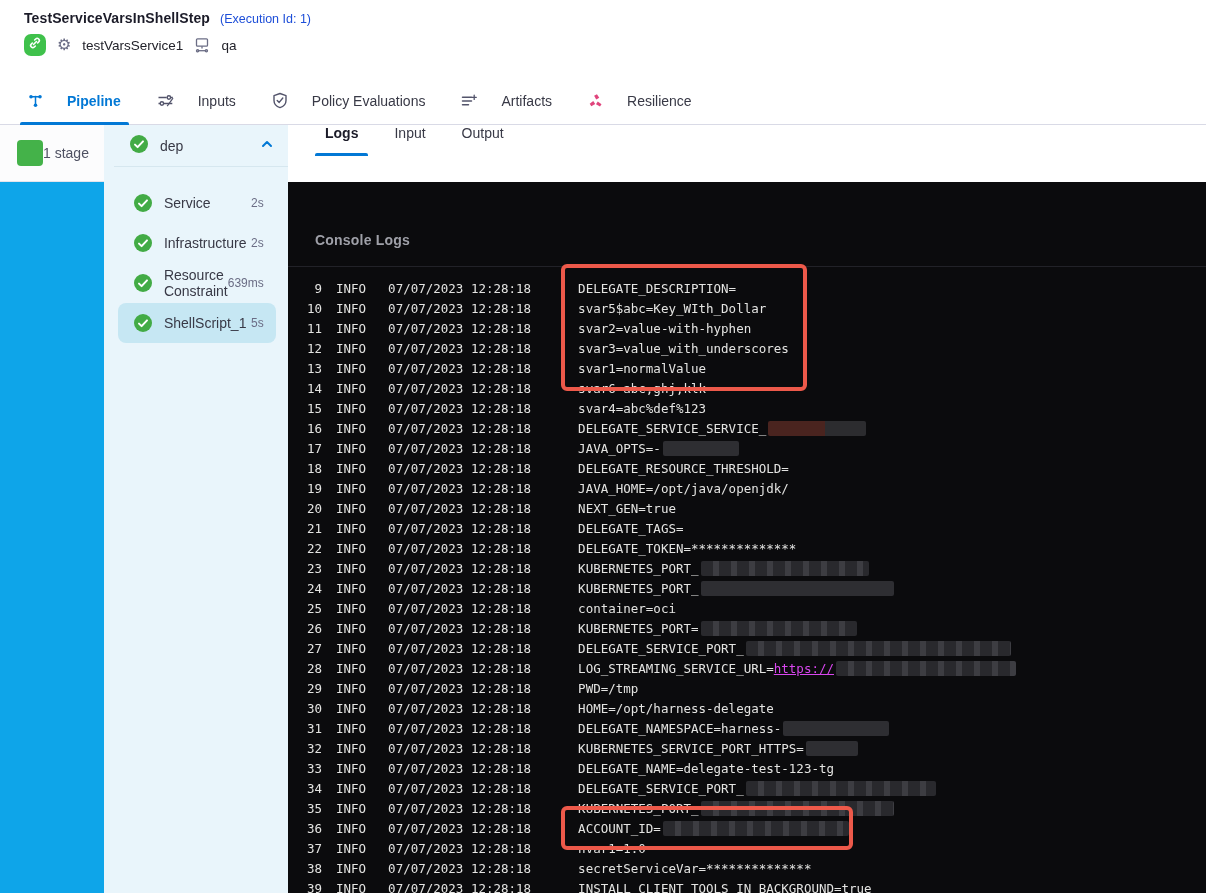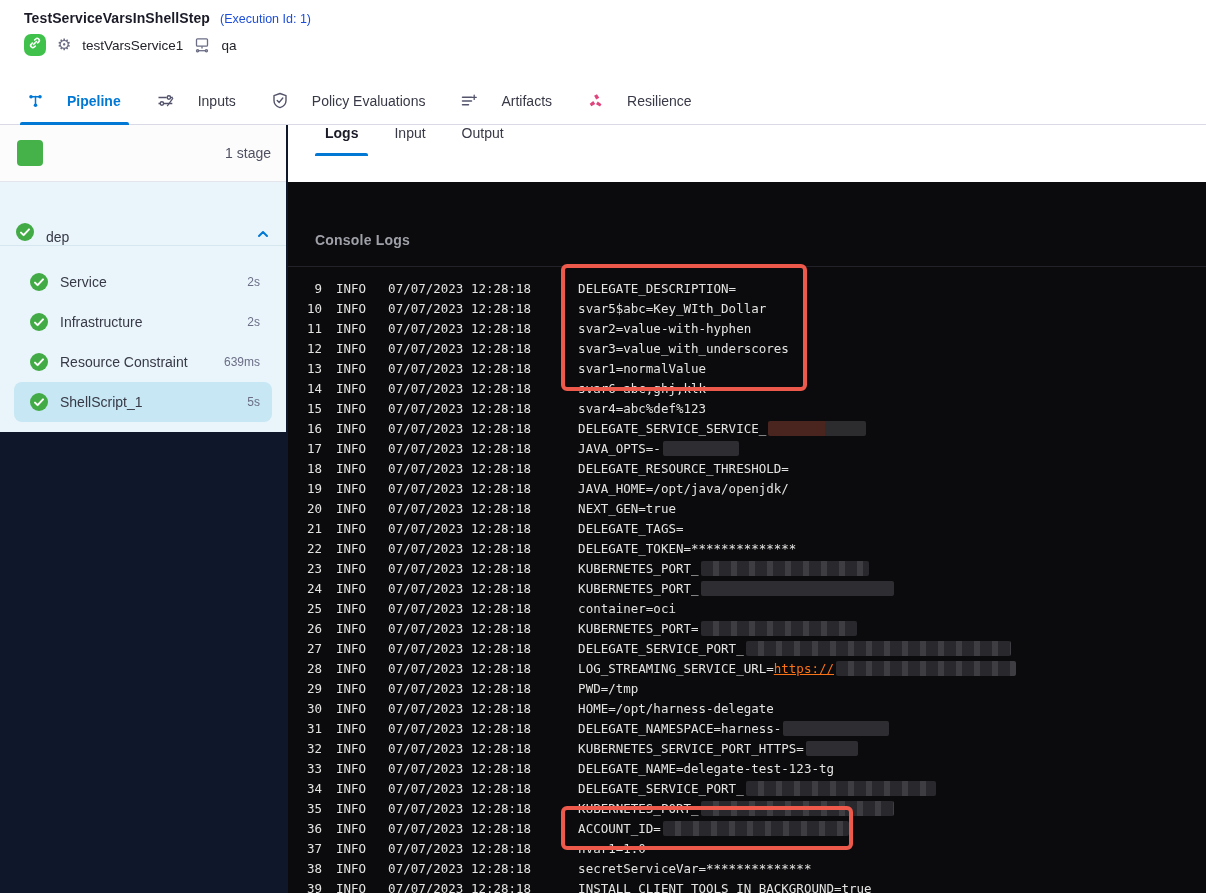--- a/index.html
+++ b/index.html
@@ -27,30 +27,30 @@
   .nav-tab { display:flex; align-items:center; gap:24px; padding:0 8px; margin-right:20px;
     font-size:14px; color:#383946; position:relative; cursor:pointer; }
   .nav-tab.active { color:#0278d5; font-weight:bold; }
   .nav-tab.active::after { content:""; position:absolute; left:0; right:0; bottom:-1px;
     height:3px; background:#0278d5; border-radius:2px 2px 0 0; }
 
   
   .body-wrap { display:flex; height:768px; }
 
   
-  .sidebar { width:288px; flex:none; border-right:2px solid #0f172a; background:#0f172a;
-    display:flex; flex-direction:column; }
+  .sidebar { width:288px; flex:none; border-right:6px solid #0f172a; background:#0ea5e9;
+    display:flex; }
   .stage-summary { height:57px; flex:none; display:flex; align-items:center;
     justify-content:space-between; padding:0 15px 0 17px; background:#fcfcfd;
     border-bottom:1px solid #e3e4ec; }
   .stage-square { width:26px; height:26px; border-radius:4px; background:#44b249; }
   .stage-count { font-size:14px; color:#4f5162; }
   .stage-group { background:#e9f5fb; padding-bottom:10px; }
-  .group-header { height:64px; display:flex; align-items:flex-end; padding:0 16px;
-    border-bottom:1px solid #d6e7ef; cursor:pointer; }
+  .group-header { height:42px; display:flex; align-items:center; padding:0 16px;
+    border-bottom:1px solid #d6e7ef; cursor:pointer;margin-left:10px; }
   .group-name { margin-left:12px; font-size:14px; color:#383946; flex:1; }
   .steps { padding-top:16px; }
   .step-row { height:40px; margin:0 14px; border-radius:8px; display:flex; align-items:center;
     padding:0 12px 0 16px; cursor:pointer; }
   .step-row.selected { background:#c6e7f3; }
   .step-name { margin-left:12px; font-size:14px; color:#383946; flex:1; }
   .step-duration { font-size:12px; color:#6b6d85; }
 
   
   .content { flex:1; min-width:0; display:flex; flex-direction:column; background:#fff; }
@@ -66,21 +66,21 @@
     border-bottom:1px solid #222228;margin-top:31px; }
   .console-title { font-size:14px; font-weight:bold; color:#9fa0a8; letter-spacing:.2px; }
 
   .log-lines { padding-top:11px; font-family:"DejaVu Sans Mono", monospace;
     font-size:12.5px; color:#e4e4e2; }
   .log-row { height:20px; display:flex; align-items:center; padding-left:10px; white-space:pre; }
   .ln    { width:24px; text-align:right; flex:none; }
   .level { margin-left:14px; flex:none; }
   .time  { margin-left:22px; flex:none; }
   .msg   { margin-left:47px; flex:none; display:flex; align-items:center; white-space:pre; }
-  .loglink { text-decoration:underline; color:#f97316; }
+  .loglink { text-decoration:underline; color:#d946ef; }
   .redact { display:inline-block; height:15px; border-radius:2px; background:#2e2e32;
     filter:blur(.7px); margin-left:2px; flex:none; }
   .redact.faint { background:repeating-linear-gradient(90deg,#29292d 0 12px,#3d3d42 12px 18px); }
   .redact.redhint { background:linear-gradient(90deg,#4a241f 0 58%,#2c2c2f 58%); }
 
   .hl-box { position:absolute; border:4px solid #ed594a; border-radius:6px; pointer-events:none; }
   #hl-box-1 { left:273px; top:82px;  width:246px; height:127px; }
   #hl-box-2 { left:273px; top:624px; width:292px; height:44px; }
 </style>
 </head>

